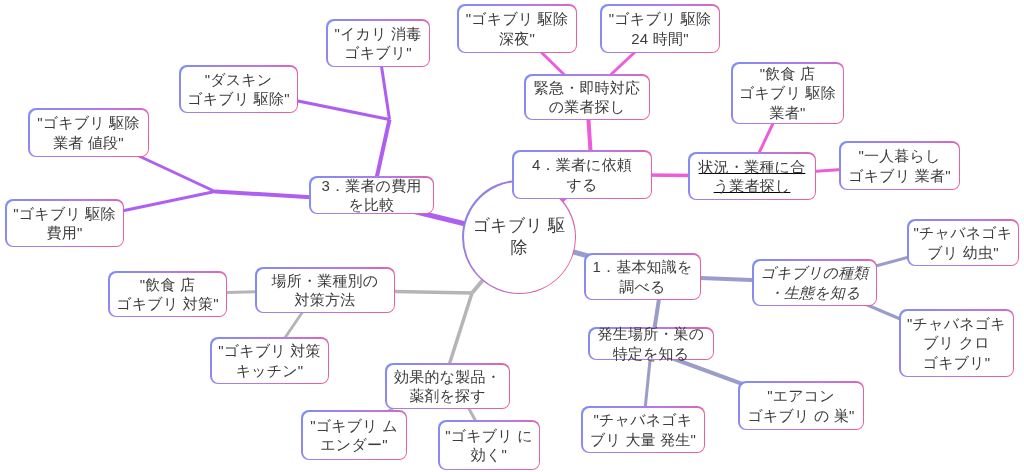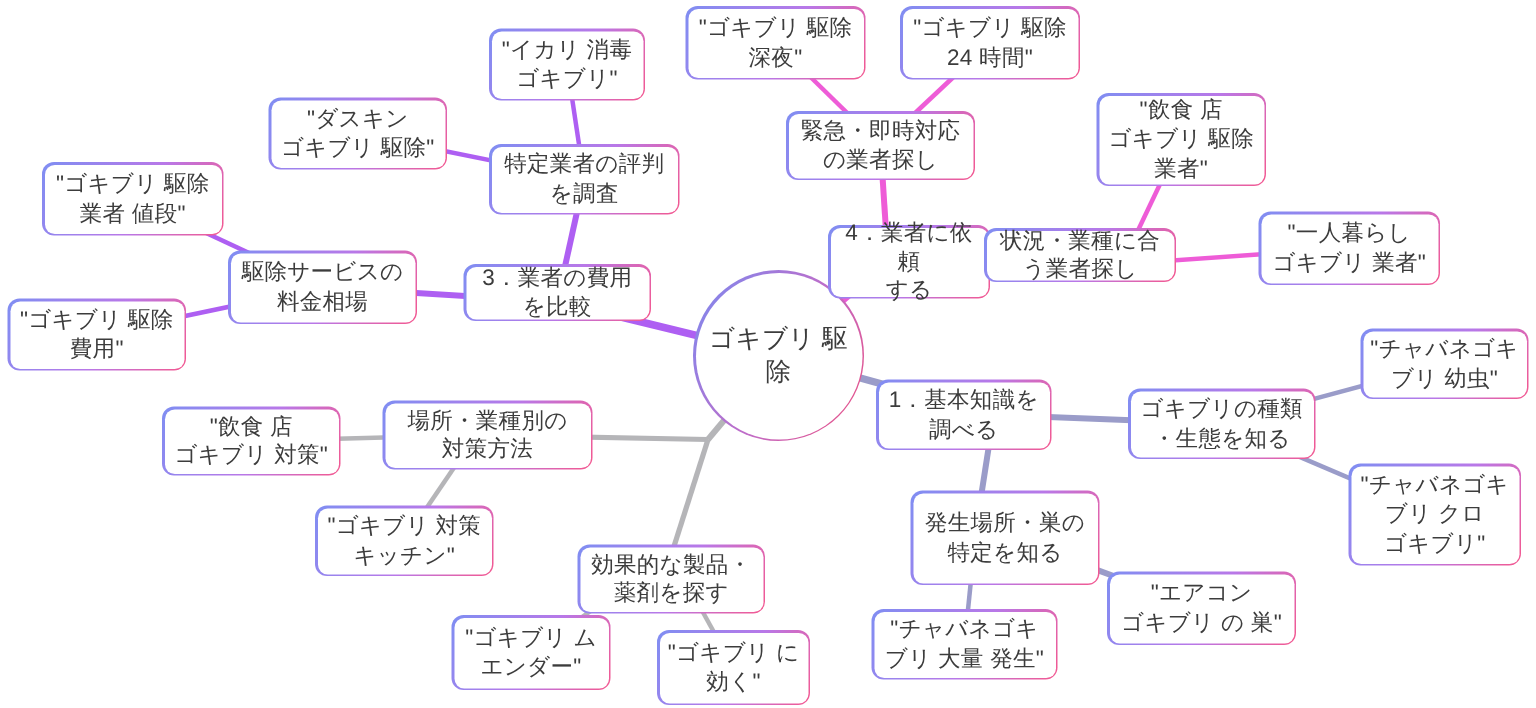--- a/index.html
+++ b/index.html
@@ -98,57 +98,45 @@
       <div class="inner">
         <span class="label">ゴキブリ 駆除</span>
       </div>
     </div>
     <div class="node" style="left: 309px; top: 176px; width: 125px; height: 38px;">
       <div class="inner">
         <span class="label">3．業者の費用
 を比較</span>
       </div>
     </div>
-    <div class="node" style="left: 326px; top: 96px; width: 127px; height: 47px;">
-      <div class="inner">
-        <span class="label">特定業者の評判
-を調査</span>
-      </div>
-    </div>
     <div class="node" style="left: 326px; top: 19px; width: 104px; height: 48px;">
       <div class="inner">
         <span class="label">"イカリ 消毒
 ゴキブリ"</span>
       </div>
     </div>
     <div class="node" style="left: 179px; top: 65px; width: 119px; height: 48px;">
       <div class="inner">
         <span class="label">"ダスキン
 ゴキブリ 駆除"</span>
       </div>
     </div>
-    <div class="node" style="left: 152px; top: 167px; width: 126px; height: 49px;">
-      <div class="inner">
-        <span class="label">駆除サービスの
-料金相場</span>
-      </div>
-    </div>
     <div class="node" style="left: 28px; top: 108px; width: 121px; height: 49px;">
       <div class="inner">
         <span class="label">"ゴキブリ 駆除
 業者 値段"</span>
       </div>
     </div>
     <div class="node" style="left: 5px; top: 199px; width: 119px; height: 48px;">
       <div class="inner">
         <span class="label">"ゴキブリ 駆除
 費用"</span>
       </div>
     </div>
-    <div class="node" style="left: 552px; top: 150px; width: 108px; height: 49px;">
+    <div class="node" style="left: 512px; top: 150px; width: 140px; height: 49px;">
       <div class="inner">
         <span class="label">4．業者に依頼
 する</span>
       </div>
     </div>
     <div class="node" style="left: 524px; top: 74px; width: 126px; height: 46px;">
       <div class="inner">
         <span class="label">緊急・即時対応
 の業者探し</span>
       </div>
@@ -158,21 +146,21 @@
         <span class="label">"ゴキブリ 駆除
 深夜"</span>
       </div>
     </div>
     <div class="node" style="left: 600px; top: 4px; width: 120px; height: 49px;">
       <div class="inner">
         <span class="label">"ゴキブリ 駆除
 24 時間"</span>
       </div>
     </div>
-    <div class="node" style="left: 656px; top: 152px; width: 128px; height: 36px;">
+    <div class="node" style="left: 688px; top: 152px; width: 128px; height: 48px; text-decoration: underline;">
       <div class="inner">
         <span class="label">状況・業種に合
 う業者探し</span>
       </div>
     </div>
     <div class="node" style="left: 731px; top: 62px; width: 113px; height: 62px;">
       <div class="inner">
         <span class="label">"飲食 店
 ゴキブリ 駆除
 業者"</span>
@@ -183,40 +171,40 @@
         <span class="label">"一人暮らし
 ゴキブリ 業者"</span>
       </div>
     </div>
     <div class="node" style="left: 584px; top: 253px; width: 117px; height: 47px;">
       <div class="inner">
         <span class="label">1．基本知識を
 調べる</span>
       </div>
     </div>
-    <div class="node" style="left: 752px; top: 259px; width: 125px; height: 47px;">
+    <div class="node" style="left: 752px; top: 259px; width: 125px; height: 47px; font-style: italic;">
       <div class="inner">
         <span class="label">ゴキブリの種類
 ・生態を知る</span>
       </div>
     </div>
     <div class="node" style="left: 907px; top: 219px; width: 112px; height: 47px;">
       <div class="inner">
         <span class="label">"チャバネゴキ
 ブリ 幼虫"</span>
       </div>
     </div>
     <div class="node" style="left: 899px; top: 309px; width: 115px; height: 68px;">
       <div class="inner">
         <span class="label">"チャバネゴキ
 ブリ クロ
 ゴキブリ"</span>
       </div>
     </div>
-    <div class="node" style="left: 588px; top: 327px; width: 126px; height: 63px; margin-left: 19px;">
+    <div class="node" style="left: 588px; top: 327px; width: 126px; height: 33px;">
       <div class="inner">
         <span class="label">発生場所・巣の
 特定を知る</span>
       </div>
     </div>
     <div class="node" style="left: 581px; top: 406px; width: 124px; height: 47px;">
       <div class="inner">
         <span class="label">"チャバネゴキ
 ブリ 大量 発生"</span>
       </div>

